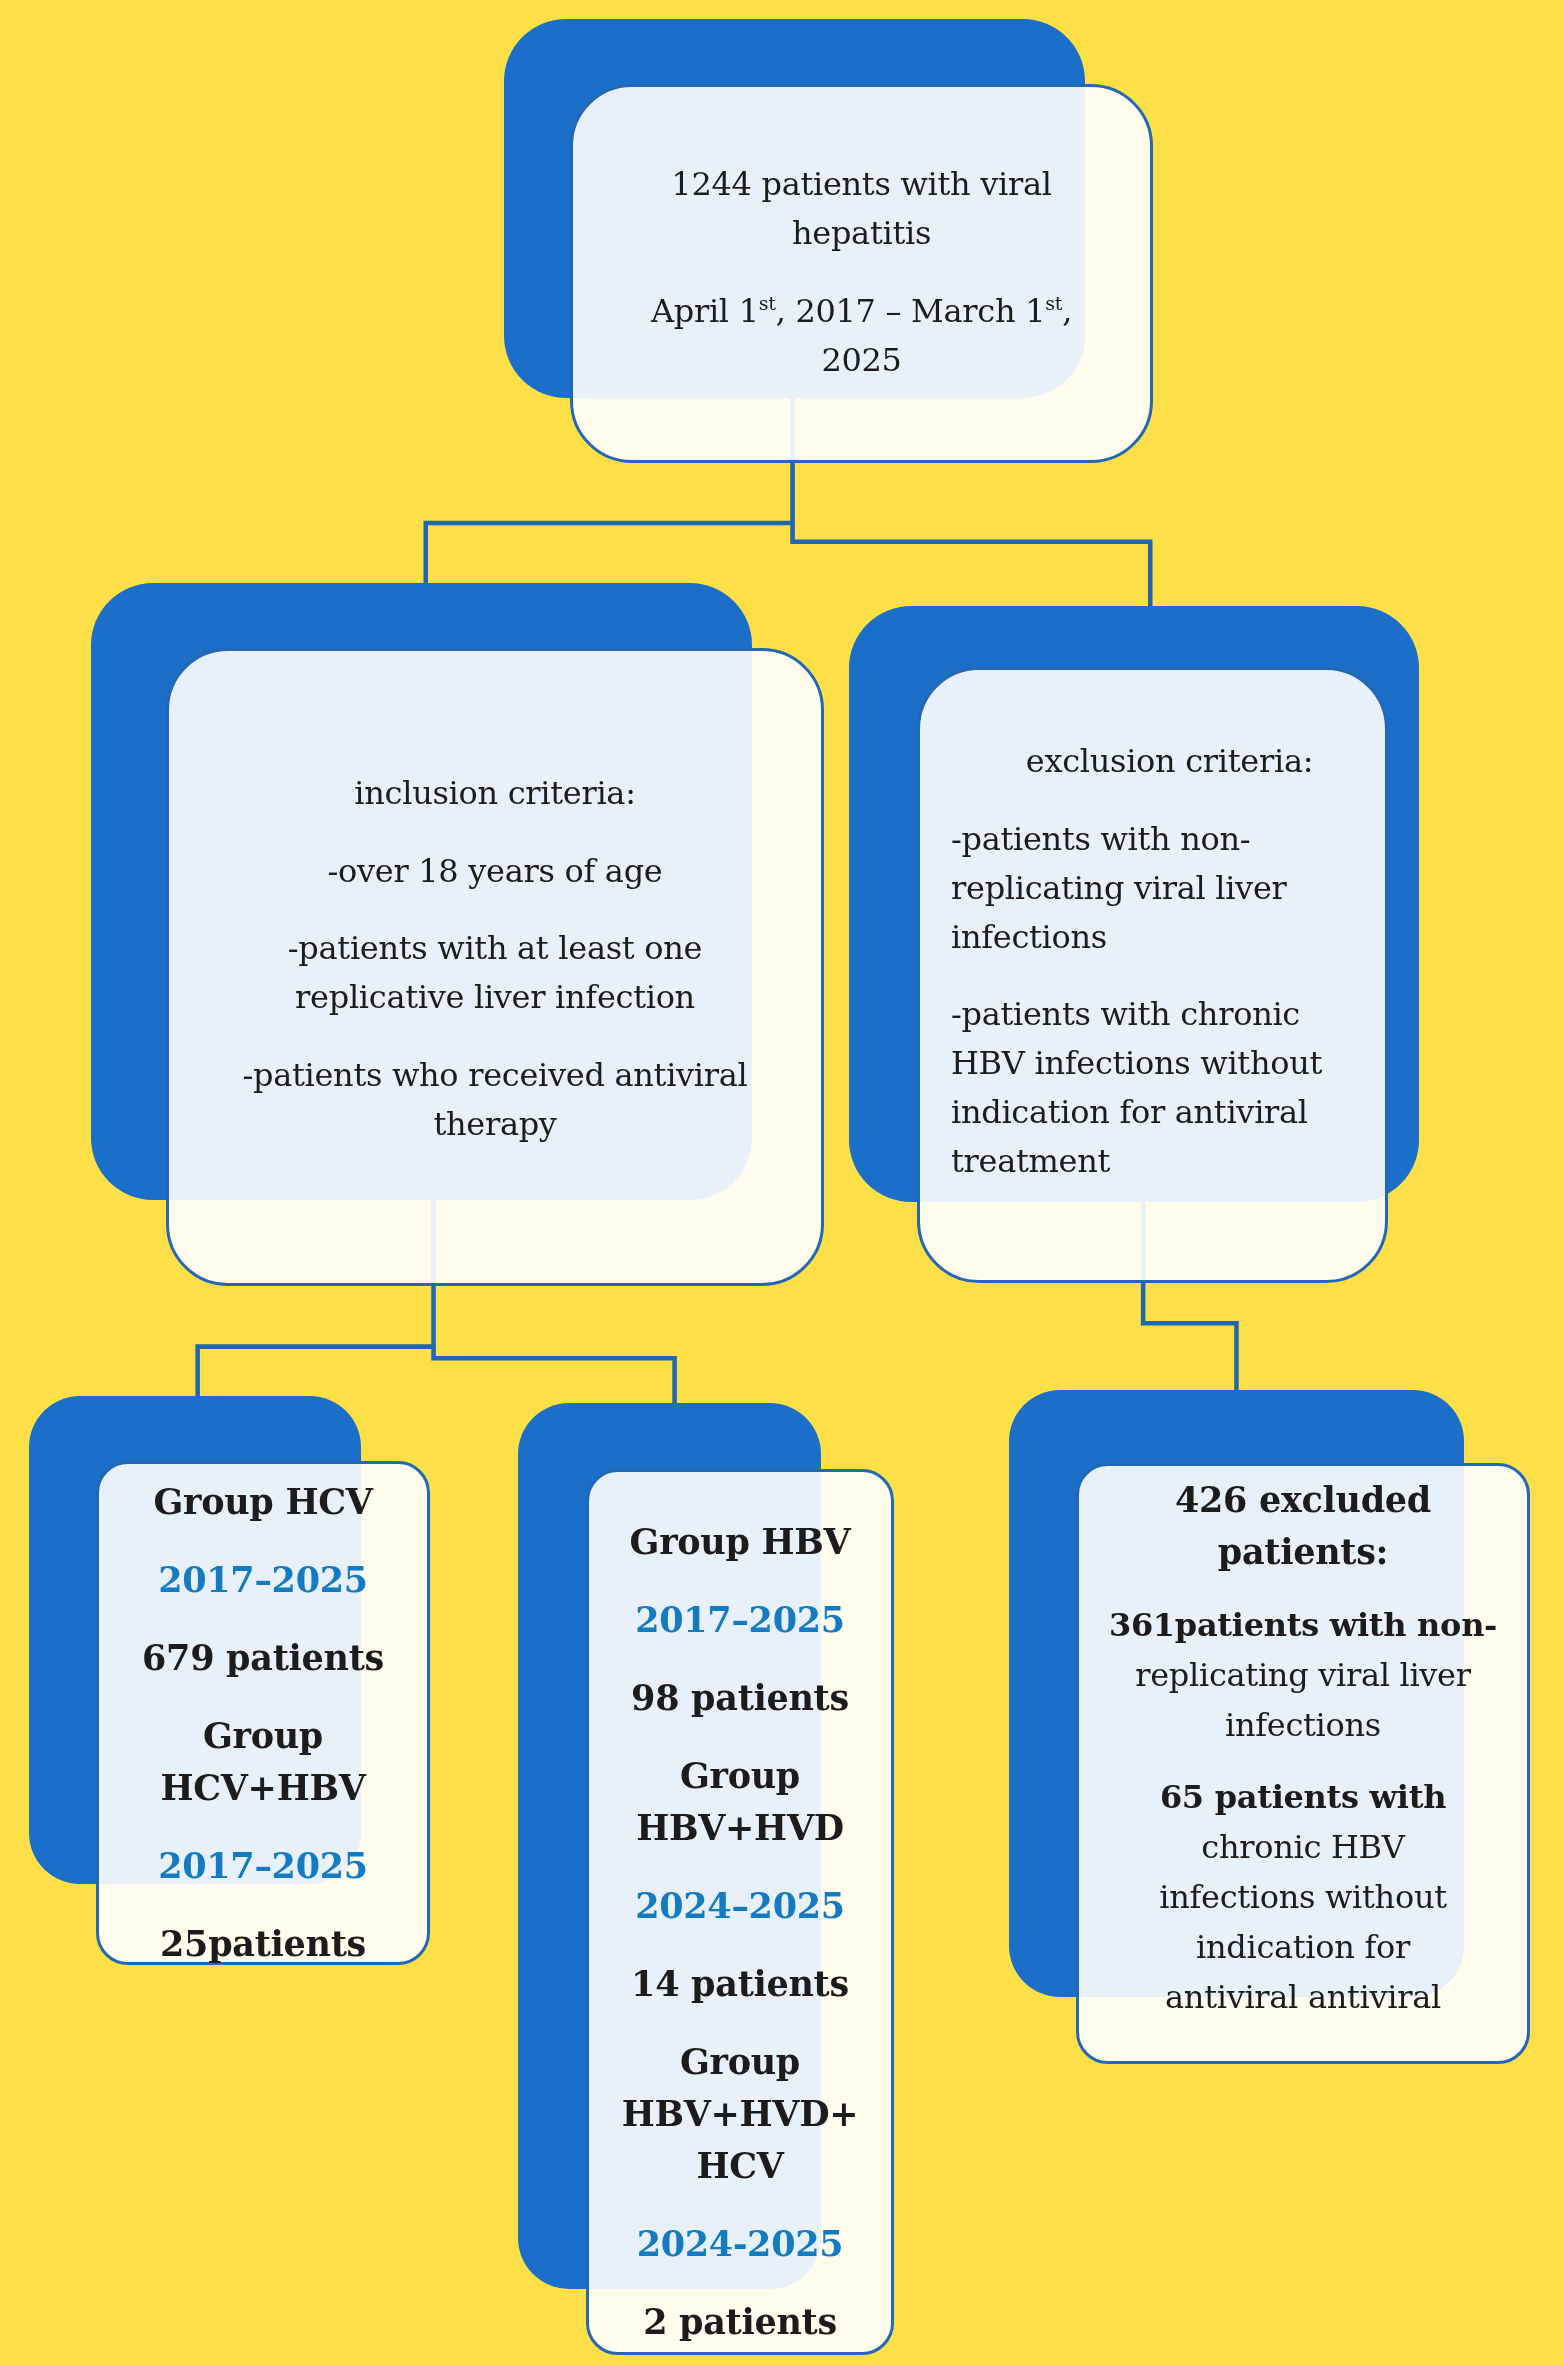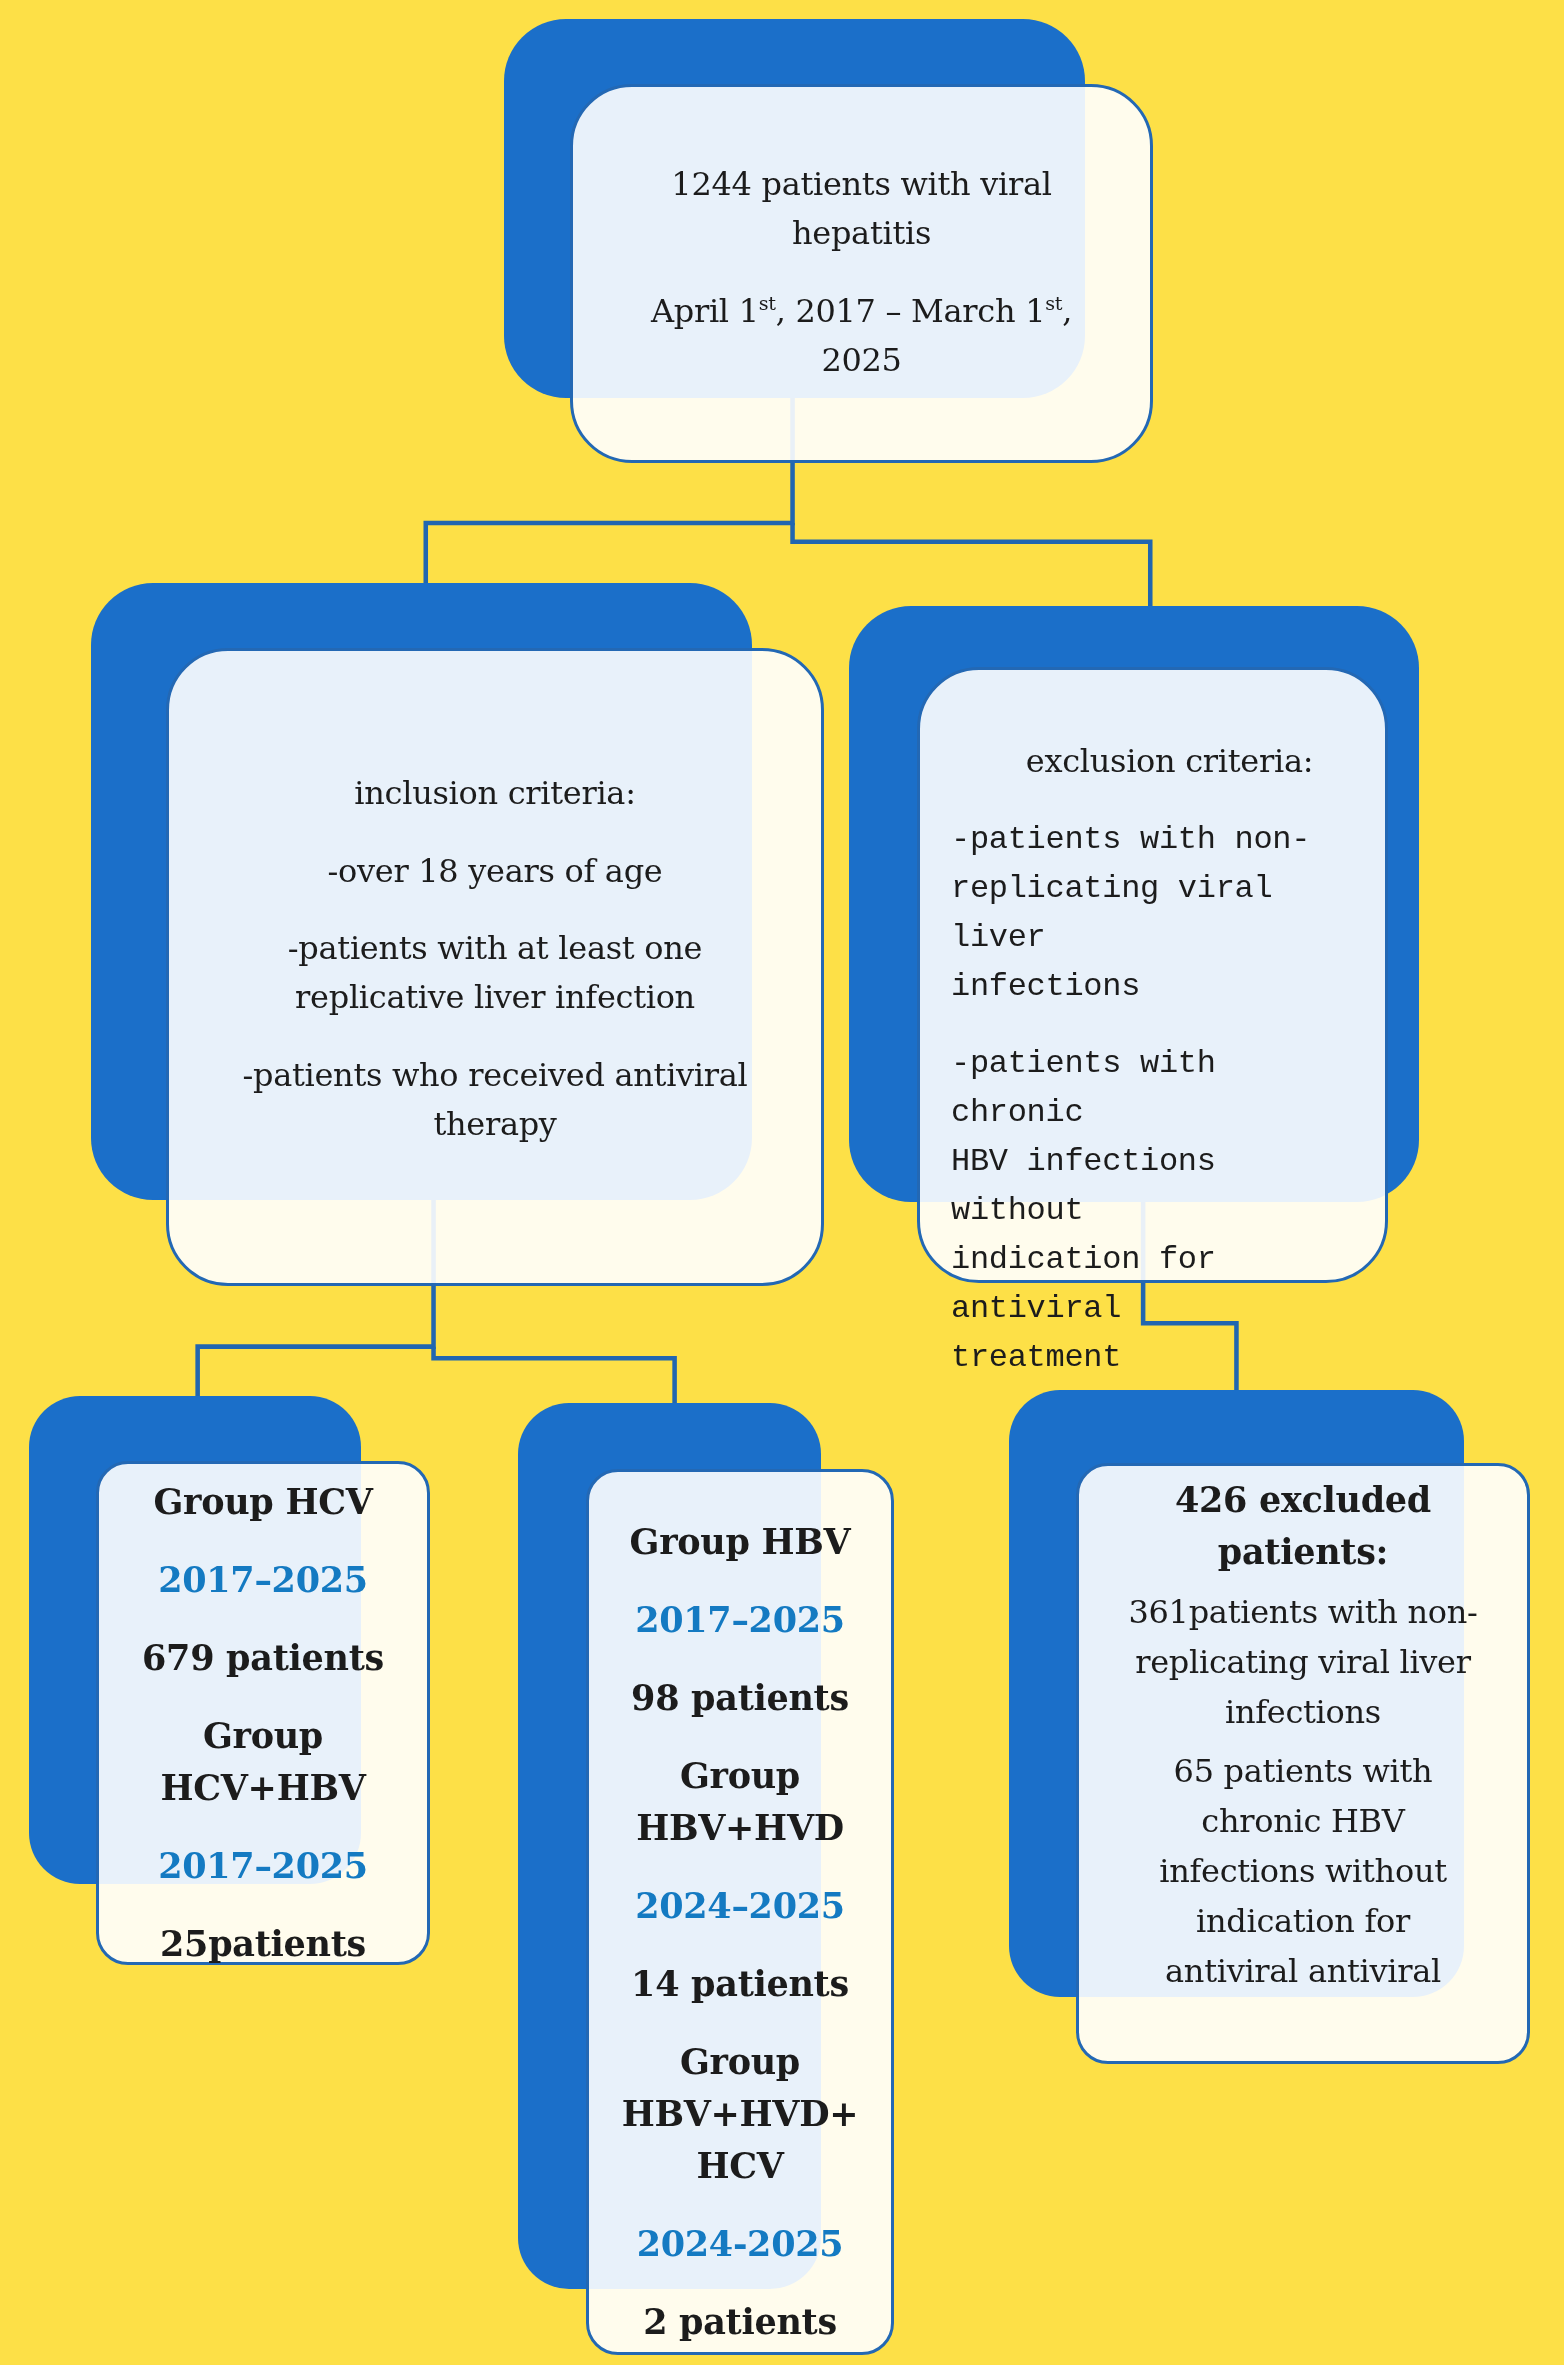--- a/index.html
+++ b/index.html
@@ -33,25 +33,25 @@
     border:3.2px solid var(--border-blue);
     border-radius:62px;
     box-sizing:border-box;
     text-align:center;
   }
   .node.small{border-radius:32px;}
   .txt{position:absolute;left:0;right:0;}
   .ln{line-height:49px;font-size:32px;letter-spacing:-0.3px;}
   .pgap{margin-top:28.5px;}
   .left{text-align:left;}
-  .pad-l{padding-left:31px;padding-right:30px;font-family:Liberation Mono, monospace;}
+  .pad-l{padding-left:31px;padding-right:30px;}
   .gln{line-height:52px;font-size:35px;font-weight:bold;letter-spacing:-0.3px;}
   .ggap{margin-top:26px;}
   .xln{line-height:50px;font-size:32px;letter-spacing:-0.3px;}
-  .xgap{margin-top:9px;}
+  .xgap{margin-top:22px;font-weight:bold;}
   .blue{color:var(--period-blue);}
   sup{font-size:0.60em;line-height:0;}
   .shift-r{transform:translateX(17px);}
   svg polyline{fill:none;stroke:var(--connector-blue);stroke-width:7;}
 </style>
 </head>
 <body>
 
 <div id="canvas">
 

